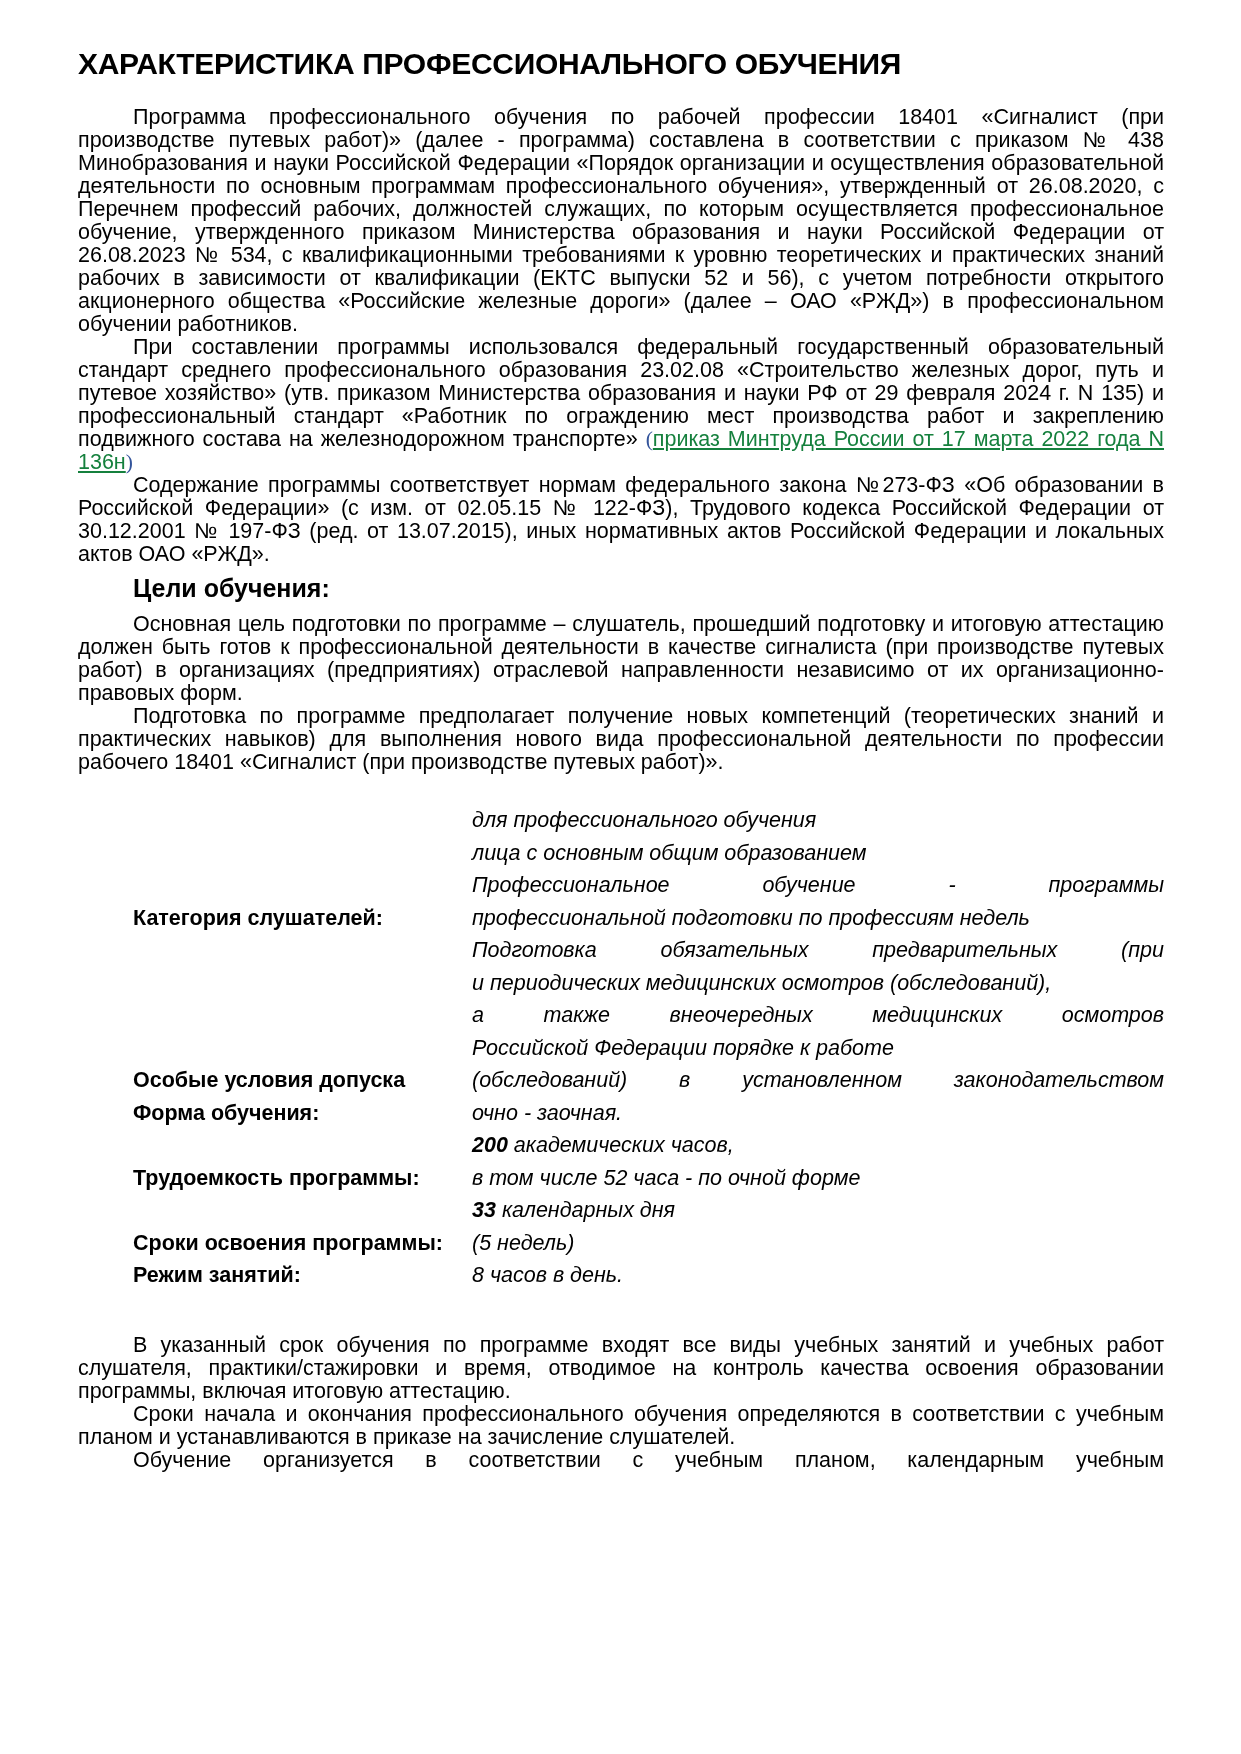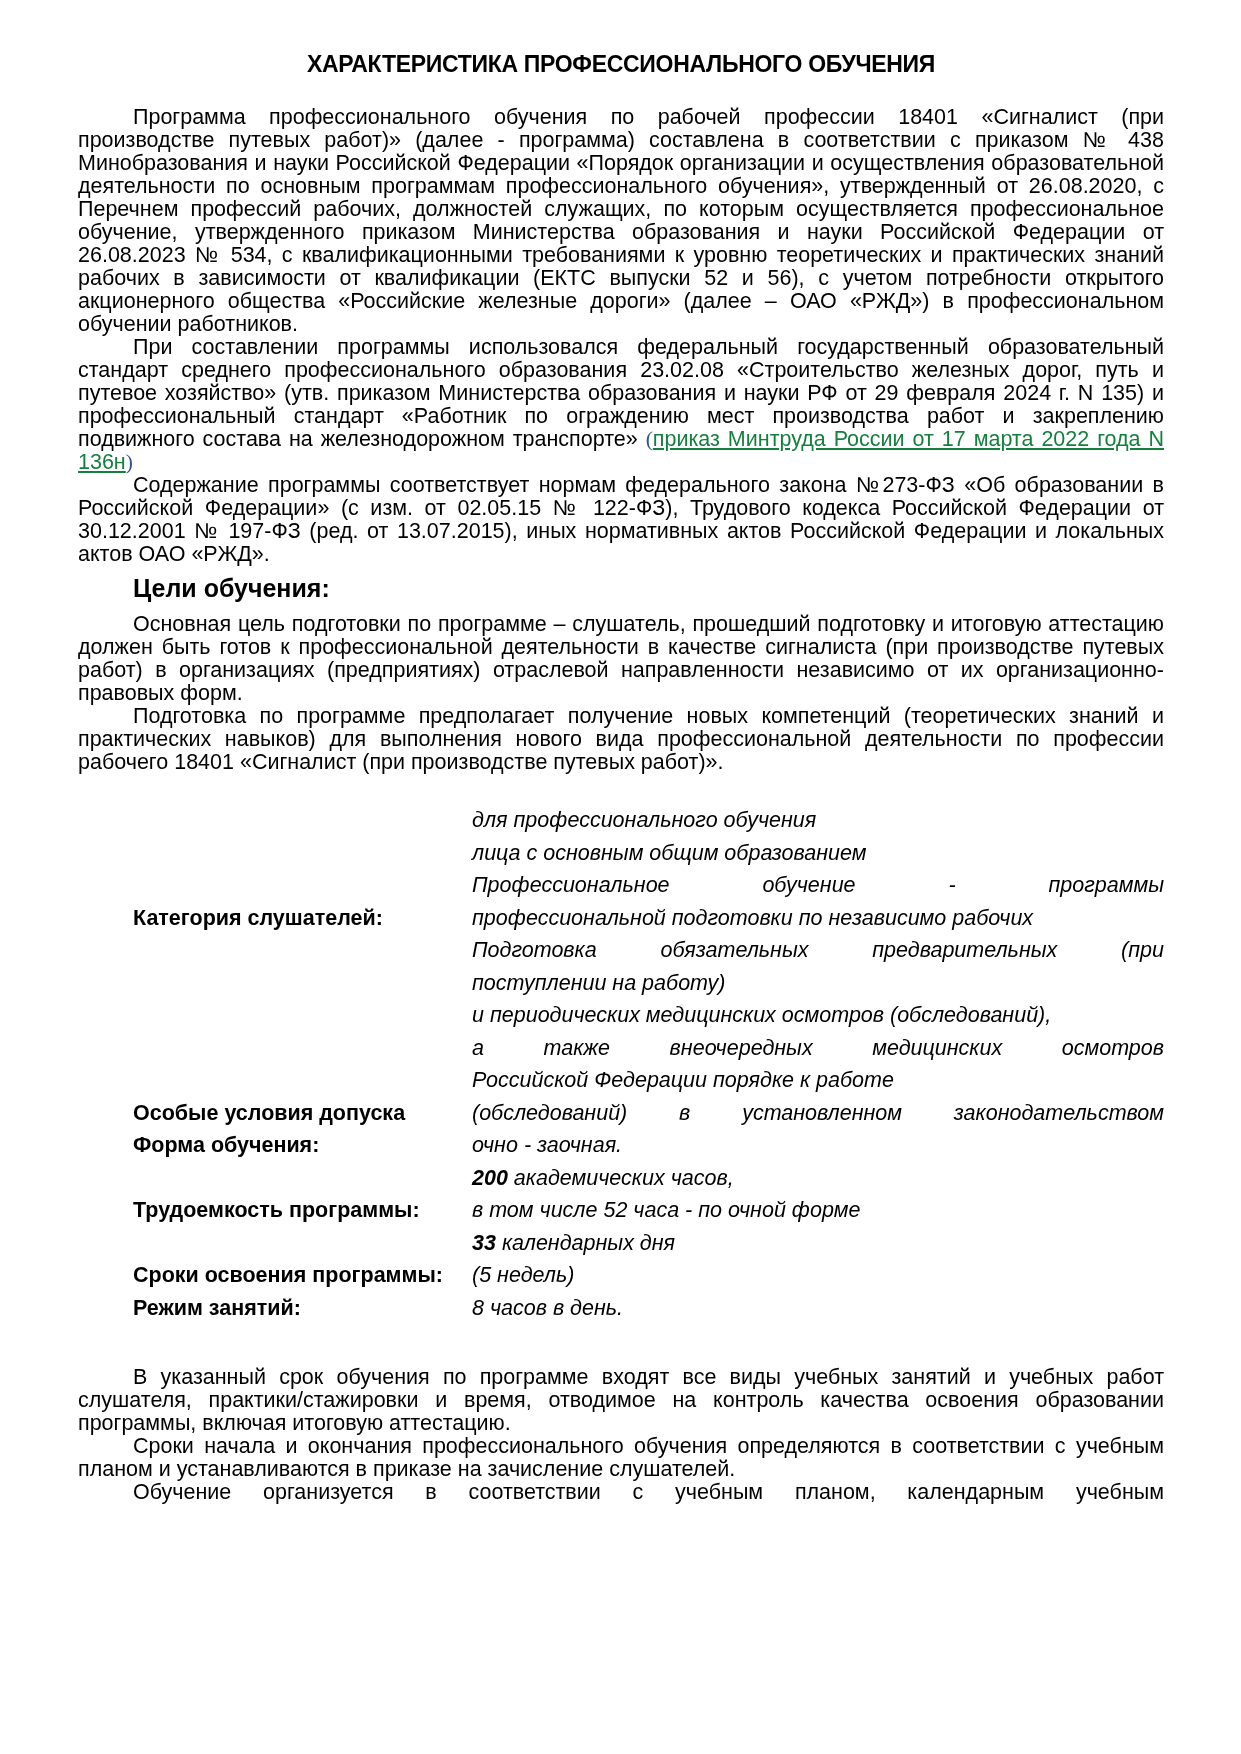--- a/index.html
+++ b/index.html
@@ -4,22 +4,22 @@
 <style>
   * { margin:0; padding:0; box-sizing:border-box; }
   html,body { background:#ffffff; }
   body {
     width:1241px; height:1754px; overflow:hidden;
     font-family:"Liberation Sans", sans-serif; color:#000000;
   }
   .page { padding:50px 77px 0 78px; }
 
   .title {
-    font-size:23px; line-height:28px; font-weight:700;
-    text-align:center; letter-spacing:-0.3px;
+    font-size:30px; line-height:28px; font-weight:700;
+    letter-spacing:-0.3px;
     margin:0 0 28px 0;
   }
 
   .body-p {
     font-size:21.5px; line-height:23px;
     text-align:justify; text-indent:55px;
   }
 
   .doclink {
     font-family:Liberation Sans, sans-serif;
@@ -71,29 +71,28 @@
   <p class="body-p">Подготовка по программе предполагает получение новых компетенций (теоретических знаний и практических навыков) для выполнения нового вида профессиональной деятельности по профессии рабочего 18401 «Сигналист (при производстве путевых работ)».</p>
 
   <div class="specs">
 
     <div class="spec-row">
       <div class="spec-label">Категория слушателей:</div>
       <div class="spec-value">
         <div class="line">для профессионального обучения</div>
         <div class="line">лица с основным общим образованием</div>
         <div class="line just">Профессиональное обучение - программы</div>
-        <div class="line">профессиональной подготовки по независимо рабочих</div>
+        <div class="line">профессиональной подготовки по профессиям недель</div>
       </div>
     </div>
 
     <div class="spec-row">
       <div class="spec-label">Особые условия допуска</div>
       <div class="spec-value">
         <div class="line just">Подготовка обязательных предварительных (при</div>
-        <div class="line">поступлении на работу)</div>
         <div class="line">и периодических медицинских осмотров (обследований),</div>
         <div class="line just">а также внеочередных медицинских осмотров</div>
         <div class="line">Российской Федерации порядке к работе</div>
         <div class="line just">(обследований) в установленном законодательством</div>
       </div>
     </div>
 
     <div class="spec-row">
       <div class="spec-label">Форма обучения:</div>
       <div class="spec-value">

